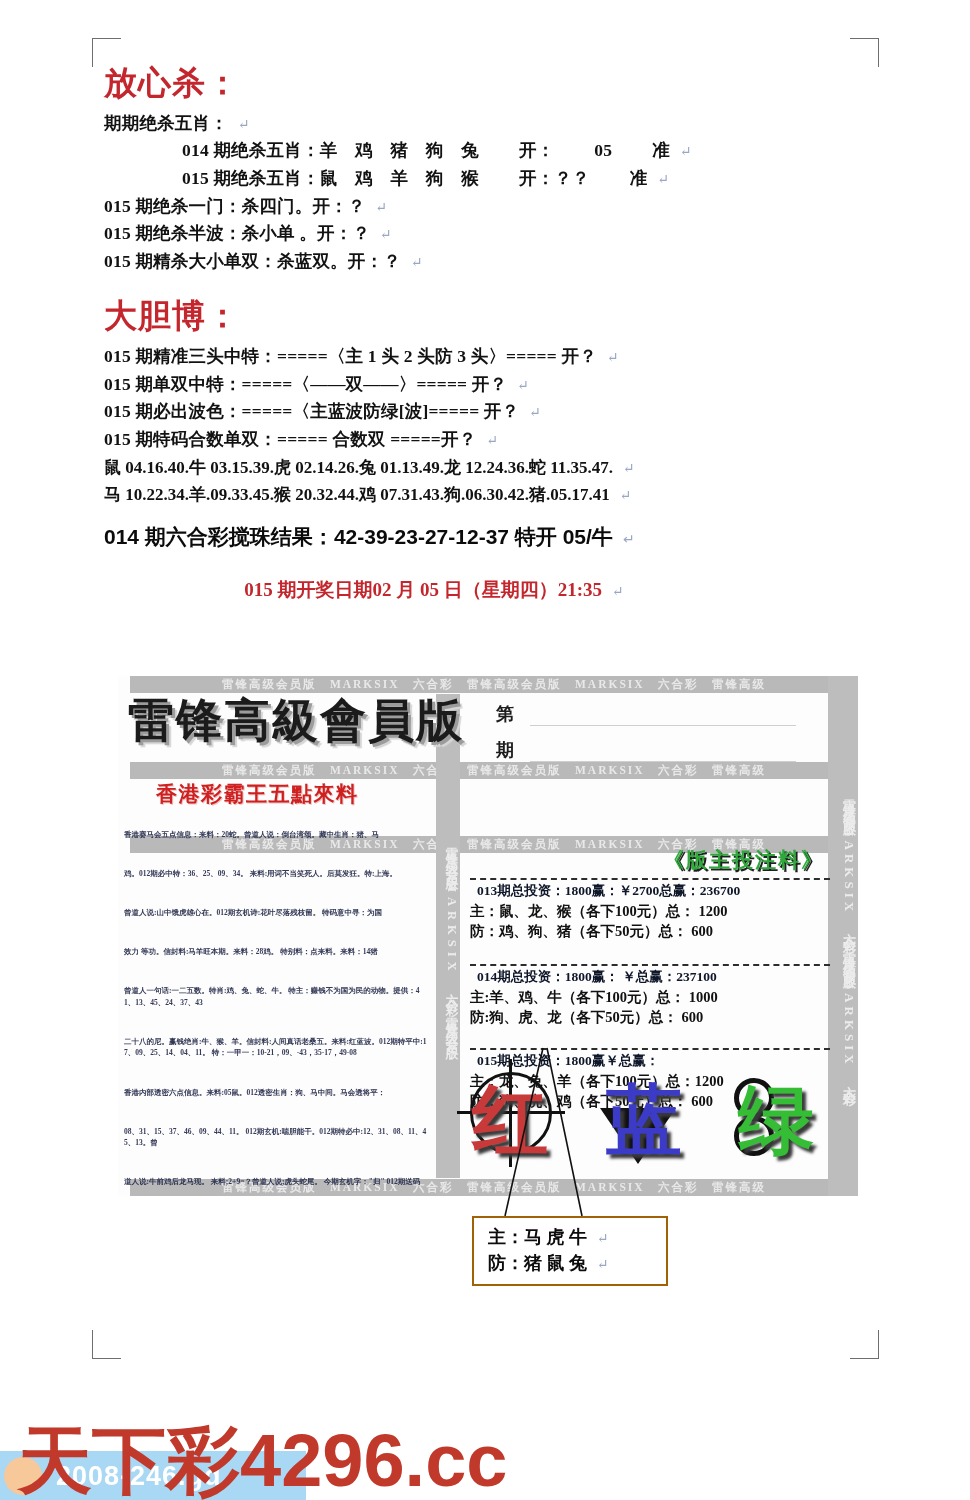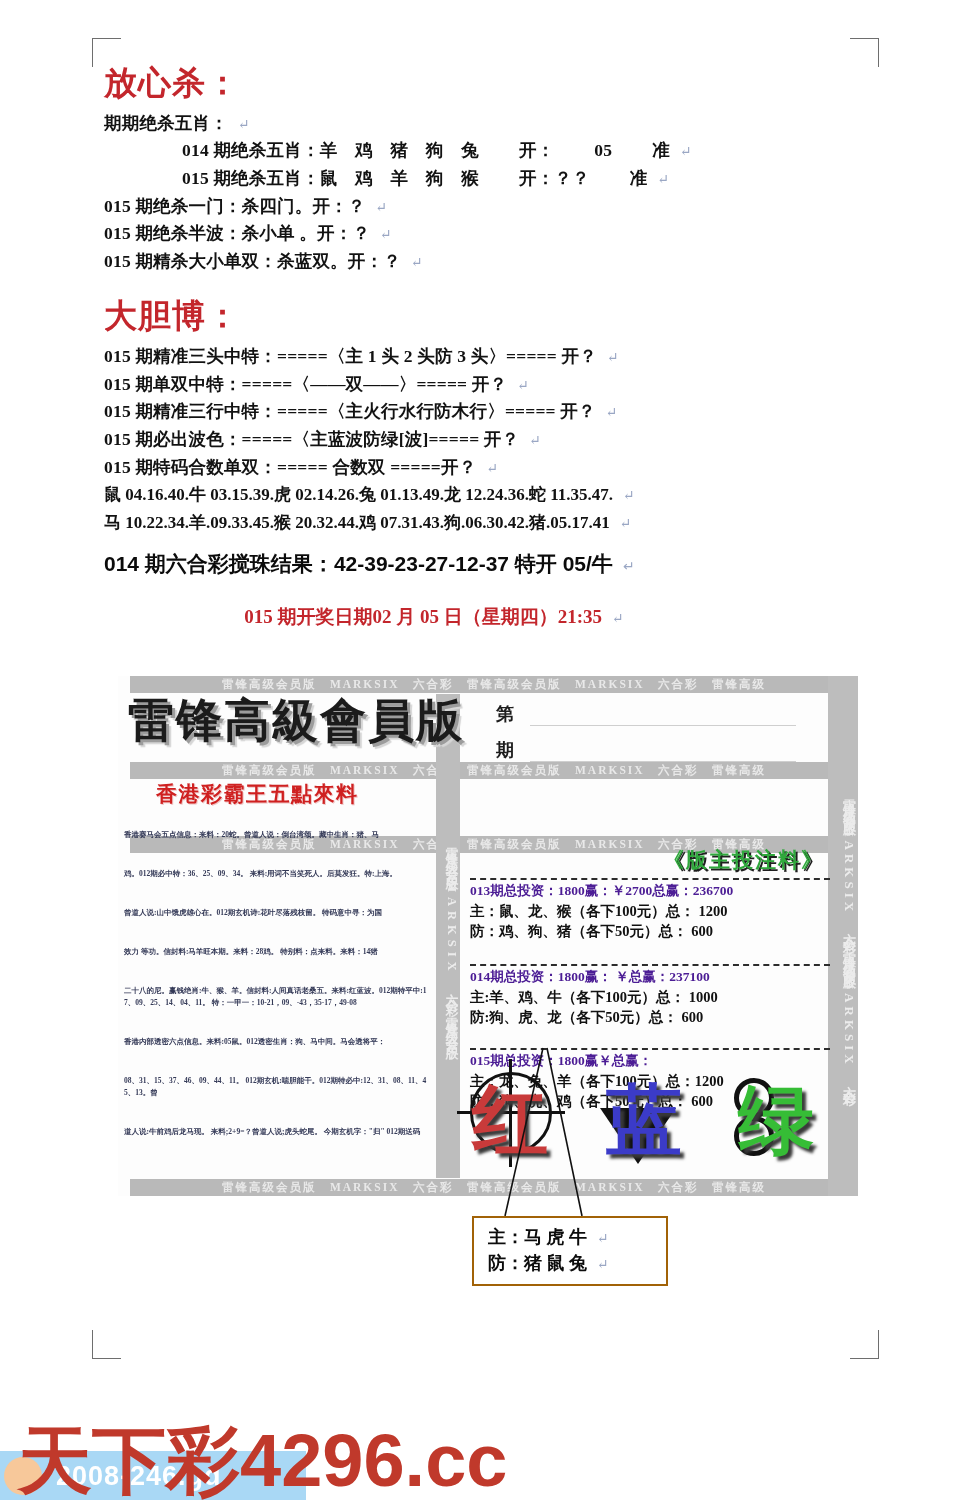--- a/index.html
+++ b/index.html
@@ -257,23 +257,24 @@
     left: 352px;
     width: 374px;
     font-weight: bold;
     font-family: "Liberation Serif", "DejaVu Serif", serif;
   }
   .bet-block.b013 { top: 206px; }
   .bet-block.b014 { top: 292px; }
   .bet-block.b015 { top: 376px; }
   .bet-head {
     font-size: 13.5px;
-    color: #4c1d95;
+    color: #0f172a;
     white-space: nowrap;
     margin-bottom: 2px;
+    margin-left: 7px;
   }
   .bet-row {
     font-size: 14.5px;
     white-space: nowrap;
     color: #111;
     line-height: 1.35;
   }
 
   .rgb-row {
     position: absolute;
@@ -417,21 +418,20 @@
   <div class="line indent"><span>015 期绝杀五肖：</span><span>鼠　鸡　羊　狗　猴</span><span class="sp-l">开：</span><span>？？</span><span class="sp-l">准</span><span class="pilcrow">↵</span></div>
 
   <div class="line"><span>015 期绝杀一门：杀四门。开：？</span><span class="pilcrow">↵</span></div>
   <div class="line"><span>015 期绝杀半波：杀小单 。开：？</span><span class="pilcrow">↵</span></div>
   <div class="line"><span>015 期精杀大小单双：杀蓝双。开：？</span><span class="pilcrow">↵</span></div>
 
   <h1 class="redhead second">大胆博：</h1>
 
   <div class="line"><span>015 期精准三头中特：=====〈主 1 头 2 头防 3 头〉===== 开？</span><span class="pilcrow">↵</span></div>
   <div class="line"><span>015 期单双中特：=====〈——双——〉===== 开？</span><span class="pilcrow">↵</span></div>
-  <div class="line"><span>015 期精准三行中特：=====〈主火行水行防木行〉===== 开？</span><span class="pilcrow">↵</span></div>
   <div class="line"><span>015 期必出波色：=====〈主蓝波防绿[波]===== 开？</span><span class="pilcrow">↵</span></div>
   <div class="line"><span>015 期特码合数单双：===== 合数双 =====开？</span><span class="pilcrow">↵</span></div>
 
   <div class="pack"><span>鼠 04.16.40.牛 03.15.39.虎 02.14.26.兔 01.13.49.龙 12.24.36.蛇 11.35.47.</span><span class="pilcrow">↵</span></div>
   <div class="pack"><span>马 10.22.34.羊.09.33.45.猴 20.32.44.鸡 07.31.43.狗.06.30.42.猪.05.17.41</span><span class="pilcrow">↵</span></div>
 
   <div class="result"><span>014 期六合彩搅珠结果：</span><span class="nums">42-39-23-27-12-37</span><span> 特开 </span><span>05/牛</span><span class="pilcrow">↵</span></div>
 
   <div class="draw-date"><span>015 期开奖日期02 月 05 日（星期四）21:35</span><span class="pilcrow">↵</span></div>
 </div>
@@ -471,20 +471,21 @@
     </div>
   </div>
 
   <div class="sub-red">香港彩霸王五點來料</div>
 
   <div class="left-dense">
     <p>香港赛马会五点信息：来料：20蛇。曾道人说：倒台湾颂。藏中生肖：猪、马</p>
     <p>鸡。012期必中特：36、25、09、34。 来料:用词不当笑死人。后莫发狂。特:上海。</p>
     <p>曾道人说:山中饿虎雄心在。012期玄机诗:花叶尽落残枝留。 特码意中寻：为国</p>
     <p>效力 等功。信封料:马羊旺本期。来料：28鸡。 特别料：点来料。来料：14猪</p>
+    <p>曾道人一句话:一二五数。特肖:鸡、兔、蛇、牛。 特主：赚钱不为国为民的动物。提供：41、13、45、24、37、43</p>
     <p>二十八的尼。赢钱绝肖:牛、猴、羊。信封料:人间真话老桑五。来料:红蓝波。012期特平中:17、09、25、14、04、11。 特：一甲一：10-21，09、-43，35-17，49-08</p>
     <p>香港内部透密六点信息。来料:05鼠。012透密生肖：狗、马中间。马会透将平：</p>
     <p>08、31、15、37、46、09、44、11。 012期玄机:喘胆能干。012期特必中:12、31、08、11、45、13。曾</p>
     <p>道人说:牛前鸡后龙马现。 来料;2+9=？曾道人说;虎头蛇尾。 今期玄机字："归" 012期送码</p>
     
     
     
     
     
     

